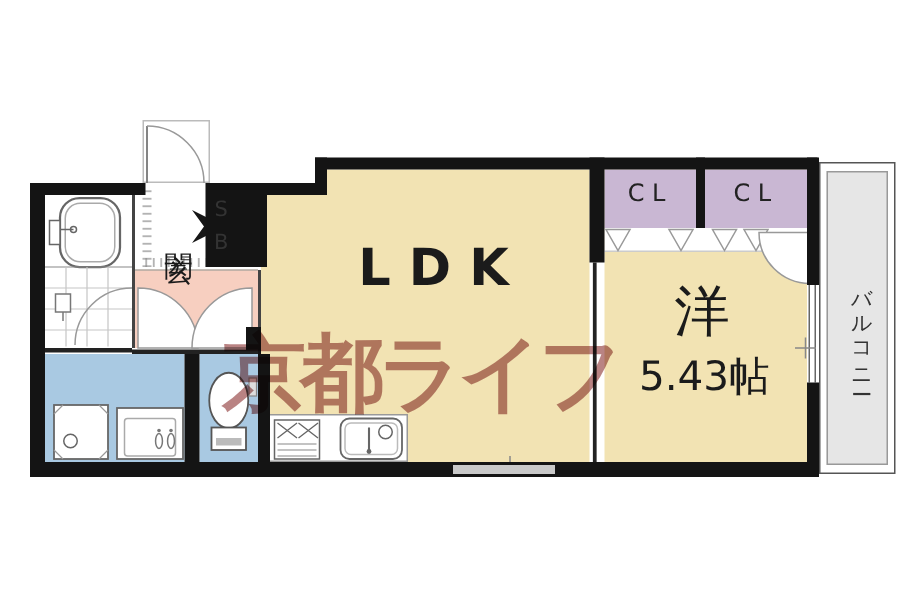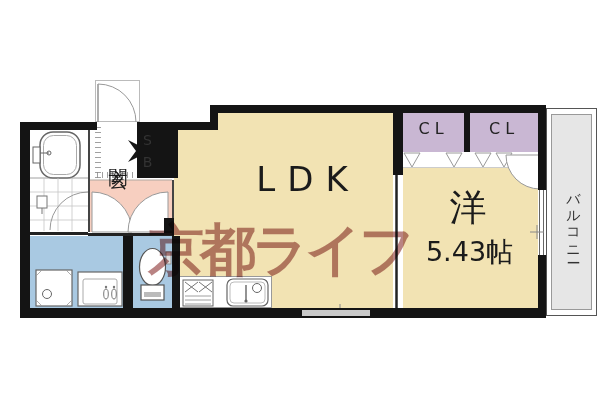--- a/index.html
+++ b/index.html
@@ -152,21 +152,21 @@
   <div class="wall" style="left:20px; top:308px; width:526px; height:10px;"></div>
   <div class="abs" style="left:302px; top:309.5px; width:68px; height:6px; background:#c9c9c9;"></div>
   <div class="wall" style="left:123px; top:236px; width:10px; height:72px;"></div>
   <div class="wall" style="left:172px; top:236px; width:8px; height:72px;"></div>
   <div class="wall" style="left:164px; top:218px; width:10px; height:18px;"></div>
   <div class="abs" style="left:88px; top:130px; width:2px; height:102px; background:#444;"></div>
   <div class="abs" style="left:30px; top:232px; width:58px; height:3px; background:#222;"></div>
   <div class="abs" style="left:88px; top:233px; width:84px; height:3px; background:#222;"></div>
   <div class="abs" style="left:172px; top:180px; width:2px; height:38px; background:#444;"></div>
 
-  <div class="room-label" style="left:218px; top:162px; width:180px; font-size:34px; letter-spacing:12px; font-weight:400;">LDK</div>
+  <div class="room-label" style="left:205px; top:162px; width:180px; font-size:34px; letter-spacing:12px; font-weight:700;">LDK</div>
   <div class="room-label" style="left:428px; top:189px; width:80px; font-size:37px; font-weight:500;">洋</div>
   <div class="room-label" style="left:397px; top:238px; width:145px; font-size:27px; font-weight:400;">5.43帖</div>
   <div class="room-label" style="left:403px; top:121px; width:61px; font-size:16px; letter-spacing:5px; color:#222;">CL</div>
   <div class="room-label" style="left:470px; top:121px; width:68px; font-size:16px; letter-spacing:5px; color:#222;">CL</div>
   <div class="room-label vtext" style="left:102px; top:131px; width:26px; height:46px; font-size:19px; font-weight:500;">玄関</div>
   <div class="room-label" style="left:141px; top:129px; width:13px; font-size:14px; line-height:1.6; word-break:break-all; color:#333;">SB</div>
   <div class="room-label vtext" style="left:562px; top:162px; width:19px; height:115px; font-size:14px; color:#333; letter-spacing:2px;">バルコニー</div>
 
   <div id="watermark">京都ライフ</div>
 </div>

